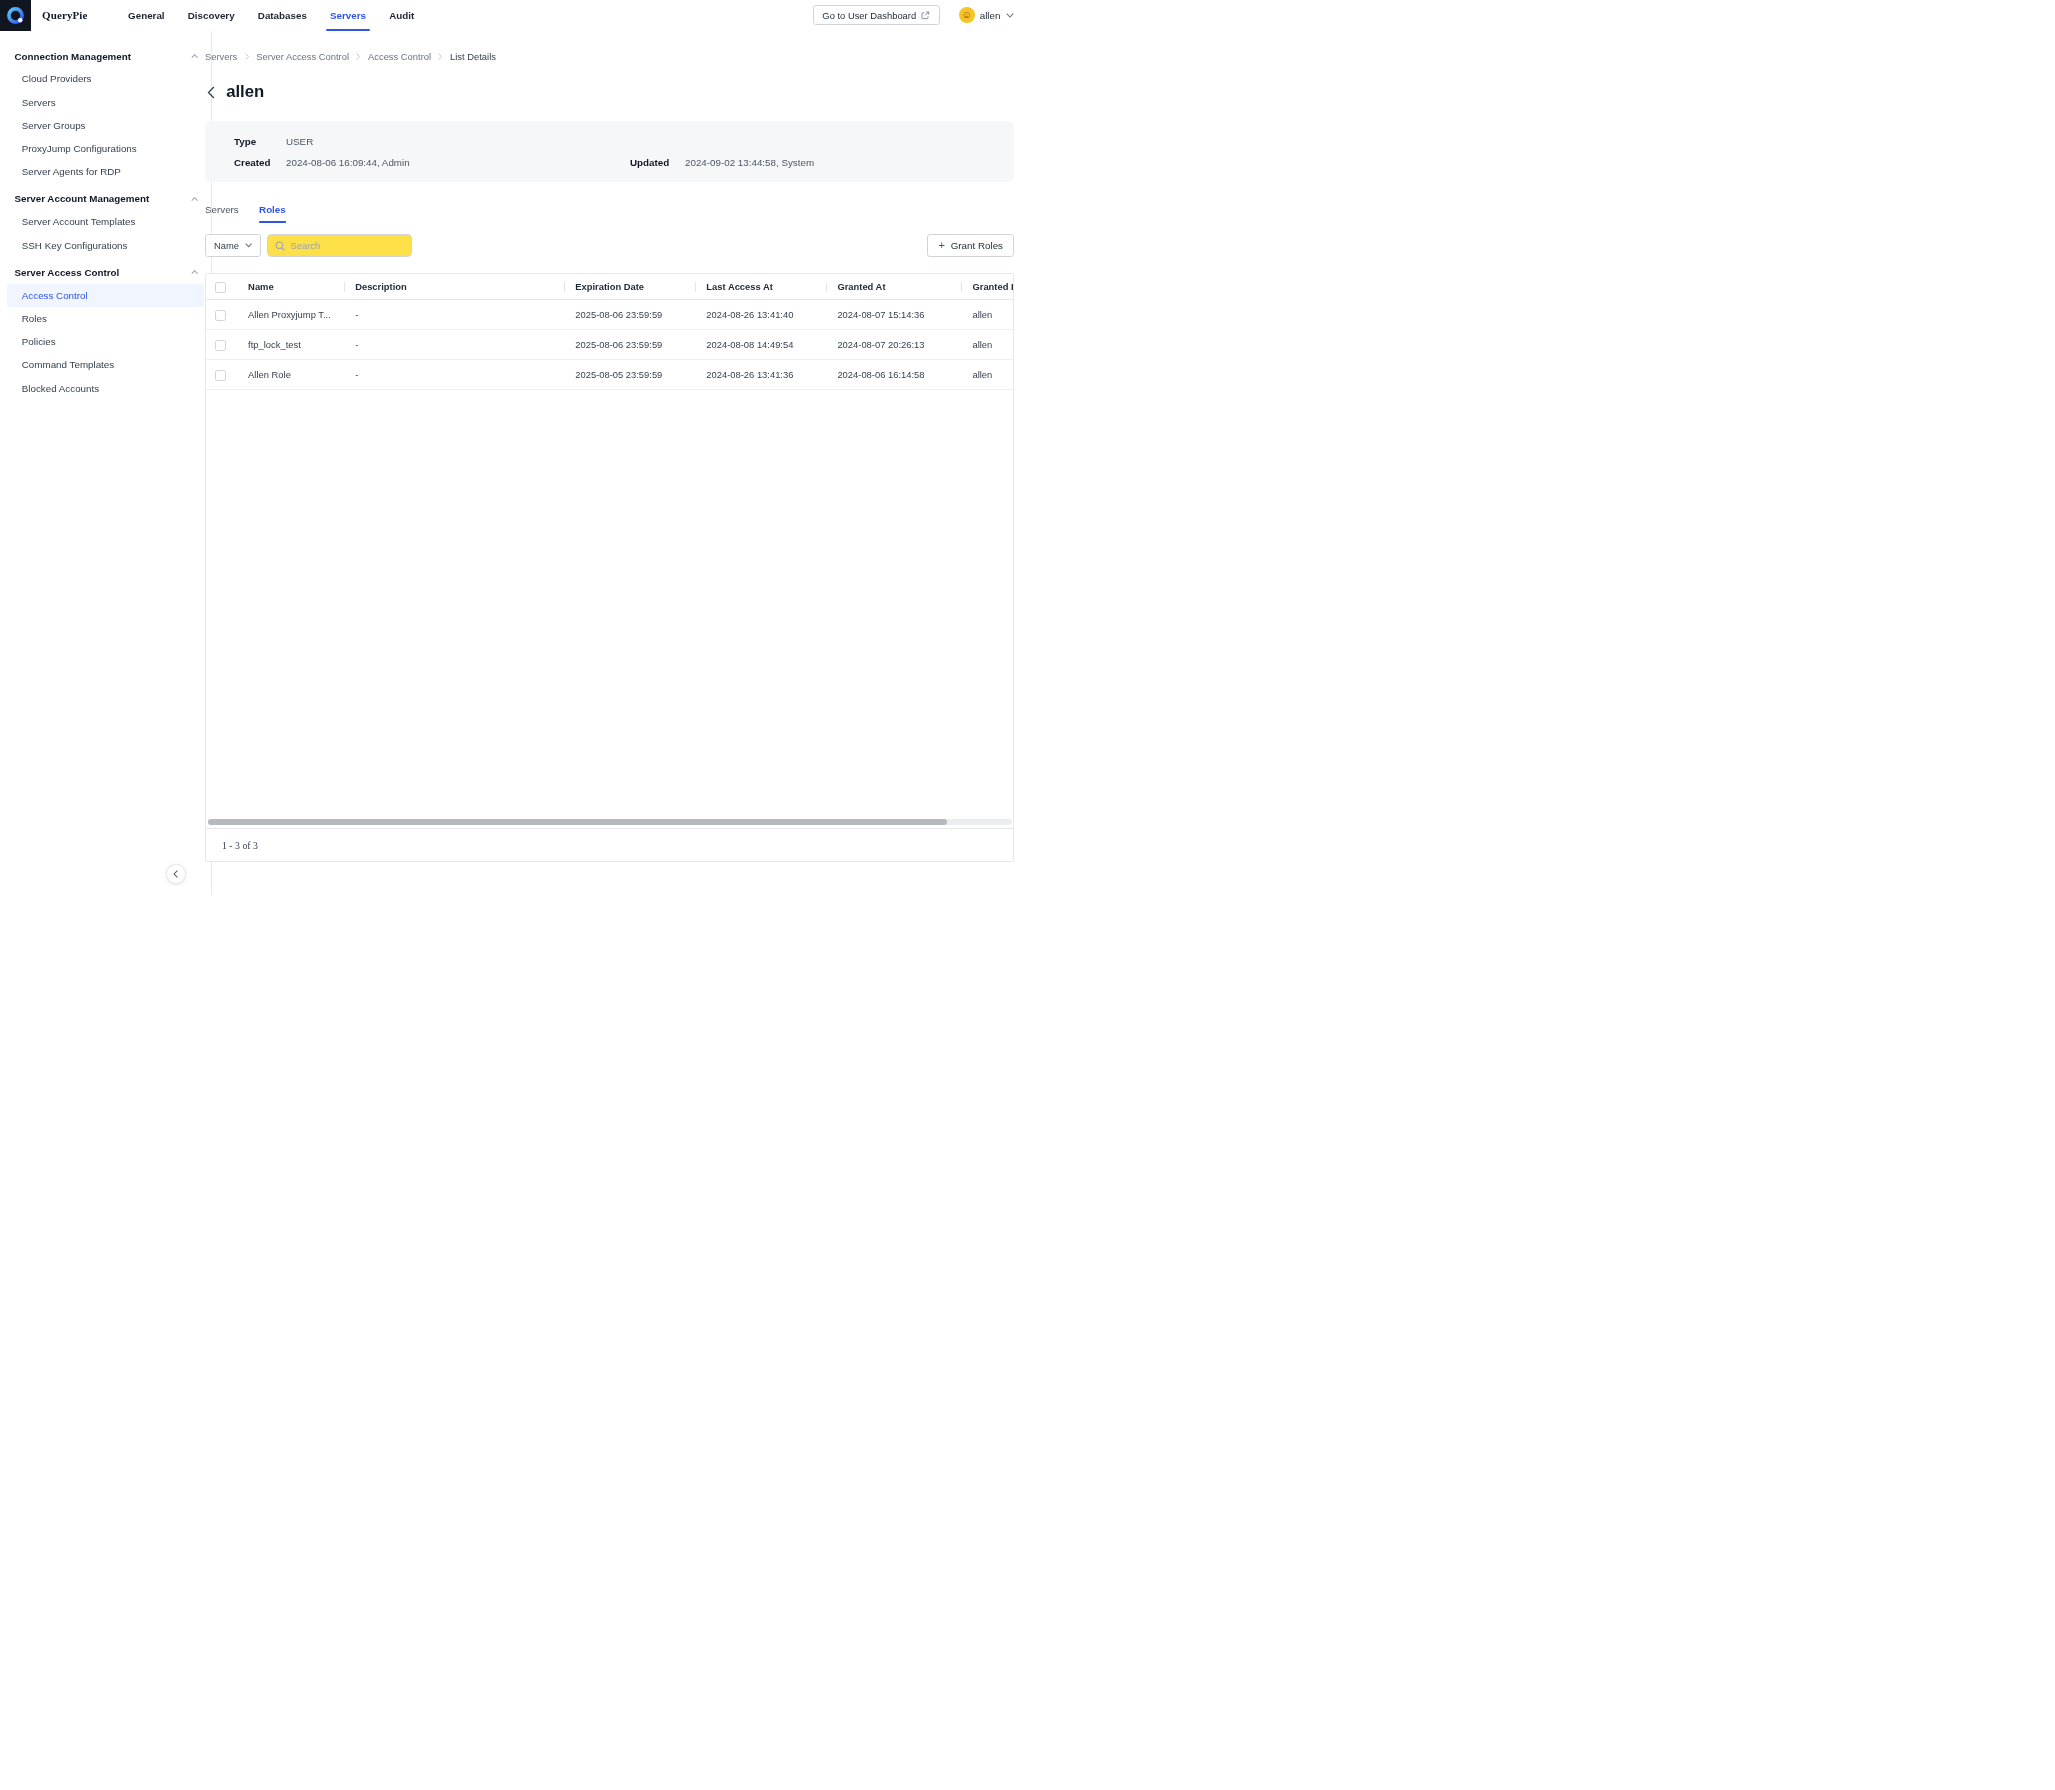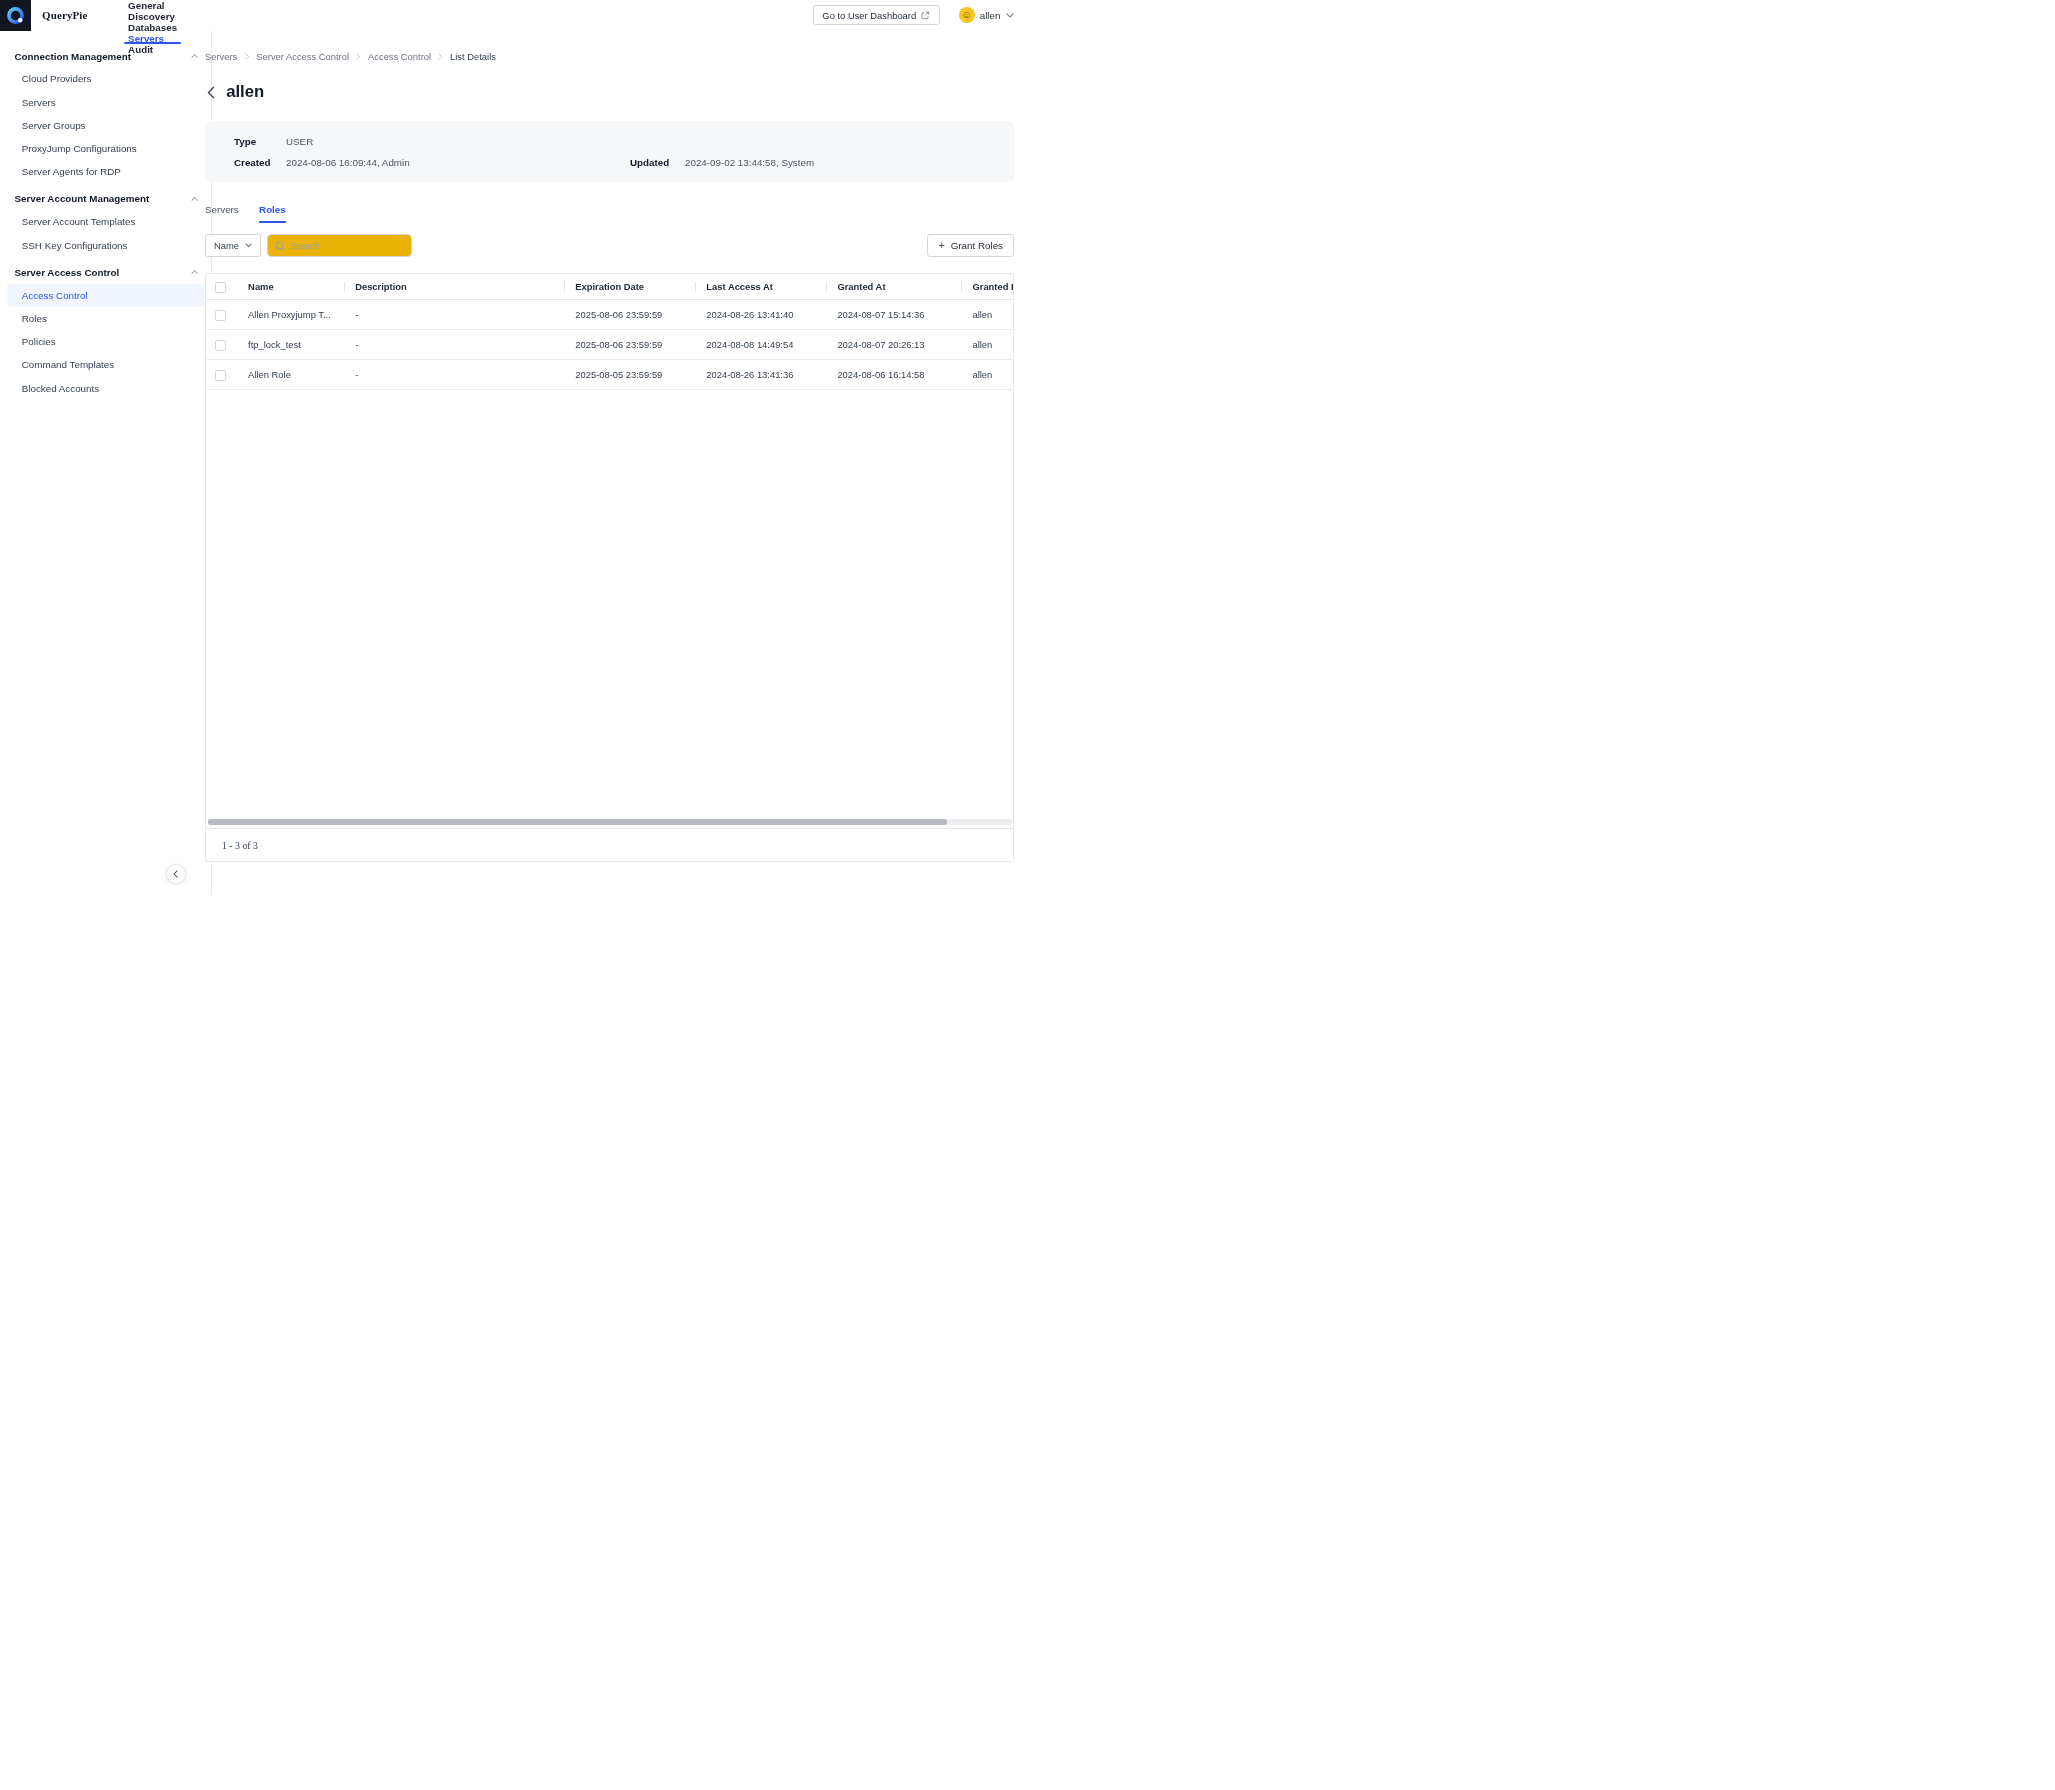--- a/index.html
+++ b/index.html
@@ -7,21 +7,21 @@
   body {
     font-family: "Liberation Sans", sans-serif;
     background:#ffffff; color:#1f2937; position:relative; overflow:hidden;
     --accent:#2F54EB; --accent-bg:#F0F5FF; --border:#E5E7EB; --muted:#6B7280;
   }
 
   
   .topnav { position:absolute; top:0; left:0; right:0; height:30.5px; display:flex; align-items:center; background:#fff; padding-right:14.5px; z-index:10; }
   .logo { width:30.5px; height:30.5px; background:var(--logo-bg,#11151F); display:flex; align-items:center; justify-content:center; flex:0 0 30.5px; cursor:pointer; }
   .brand { font-size:11px; font-weight:700; color:#111827; margin-left:11.6px; letter-spacing:0.1px;font-family:Liberation Serif, serif; }
-  .nav-items { display:flex; height:100%; margin-left:29px;flex-direction:column; }
+  .nav-items { display:flex; height:100%; margin-left:29px; }
   .nav-item { position:relative; display:flex; align-items:center; height:100%; padding:0 11.6px; font-size:9.8px; font-weight:600; color:#1f2430; cursor:pointer; }
   .nav-item.active { color:var(--accent); }
   .nav-item.active::after { content:""; position:absolute; left:7.3px; right:7.3px; bottom:0; height:1.8px; background:var(--accent); border-radius:1.5px; }
   .nav-right { margin-left:auto; display:flex; align-items:center; }
   .dash-btn { display:flex; align-items:center; gap:5.1px; height:20.3px; padding:0 8.7px; background:#fff; border:0.7px solid #D1D5DB; border-radius:2.9px; font-size:9.4px; color:#1f2937; font-family:inherit; cursor:pointer; }
   .user { display:flex; align-items:center; gap:5.1px; margin-left:19px; cursor:pointer; }
   .avatar { width:16px; height:16px; border-radius:50%; background:var(--avatar-bg,#F7C325); display:flex; align-items:center; justify-content:center; font-size:10.2px; color:#8a5a00; line-height:1; }
   .user-name { font-size:9.8px; color:#1f2937; }
 
   
@@ -51,21 +51,21 @@
   .meta-pair { display:flex; align-items:center; }
   .meta-pair.created { flex:0 0 396px; }
 
   .tabs { margin-top:22px; display:flex; gap:20.3px; }
   .tab { font-size:9.8px; font-weight:500; color:#4B5563; padding-bottom:7.3px; position:relative; cursor:pointer; }
   .tab.active { color:var(--accent); font-weight:600; }
   .tab.active::after { content:""; position:absolute; left:0; right:0; bottom:0; height:1.8px; background:var(--accent); border-radius:0.7px; }
 
   .filter-row { margin-top:11.6px; display:flex; align-items:center; }
   .field-select { display:flex; align-items:center; gap:5.8px; height:23px; padding:0 8px; border:0.7px solid #D1D5DB; border-radius:2.9px; background:#fff; font-size:9.4px; color:#374151; font-family:inherit; cursor:pointer; }
-  .search-box { display:flex; align-items:center; gap:5.1px; height:23px; width:145px; margin-left:5.8px; padding:0 7.3px; border:0.7px solid #D1D5DB; border-radius:4.4px; background:#eab308; }
+  .search-box { display:flex; align-items:center; gap:5.1px; height:23px; width:145px; margin-left:5.8px; padding:0 7.3px; border:0.7px solid #D1D5DB; border-radius:4.4px; background:#fde047; }
   .search-box input { border:none; outline:none; flex:1; font-size:9.4px; font-family:inherit; color:#374151; background:transparent; min-width:0; }
   .search-box input::placeholder { color:#9CA3AF; }
   .grant-btn { margin-left:auto; display:flex; align-items:center; gap:5.8px; height:23px; padding:0 10.2px; border:0.7px solid #D1D5DB; border-radius:2.9px; background:#fff; font-size:9.8px; color:#1f2937; font-family:inherit; cursor:pointer; }
   .grant-btn .plus { font-size:11px; color:#4B5563; line-height:1; }
 
   
   .table-card { margin-top:16px; border:0.7px solid var(--border); border-radius:1.5px; height:589px; display:flex; flex-direction:column; background:#fff; }
   .table-clip { flex:1; overflow:hidden; position:relative; }
   table { border-collapse:collapse; table-layout:fixed; width:878px; }
   th, td { text-align:left; padding:0 11.6px; white-space:nowrap; overflow:hidden; }

